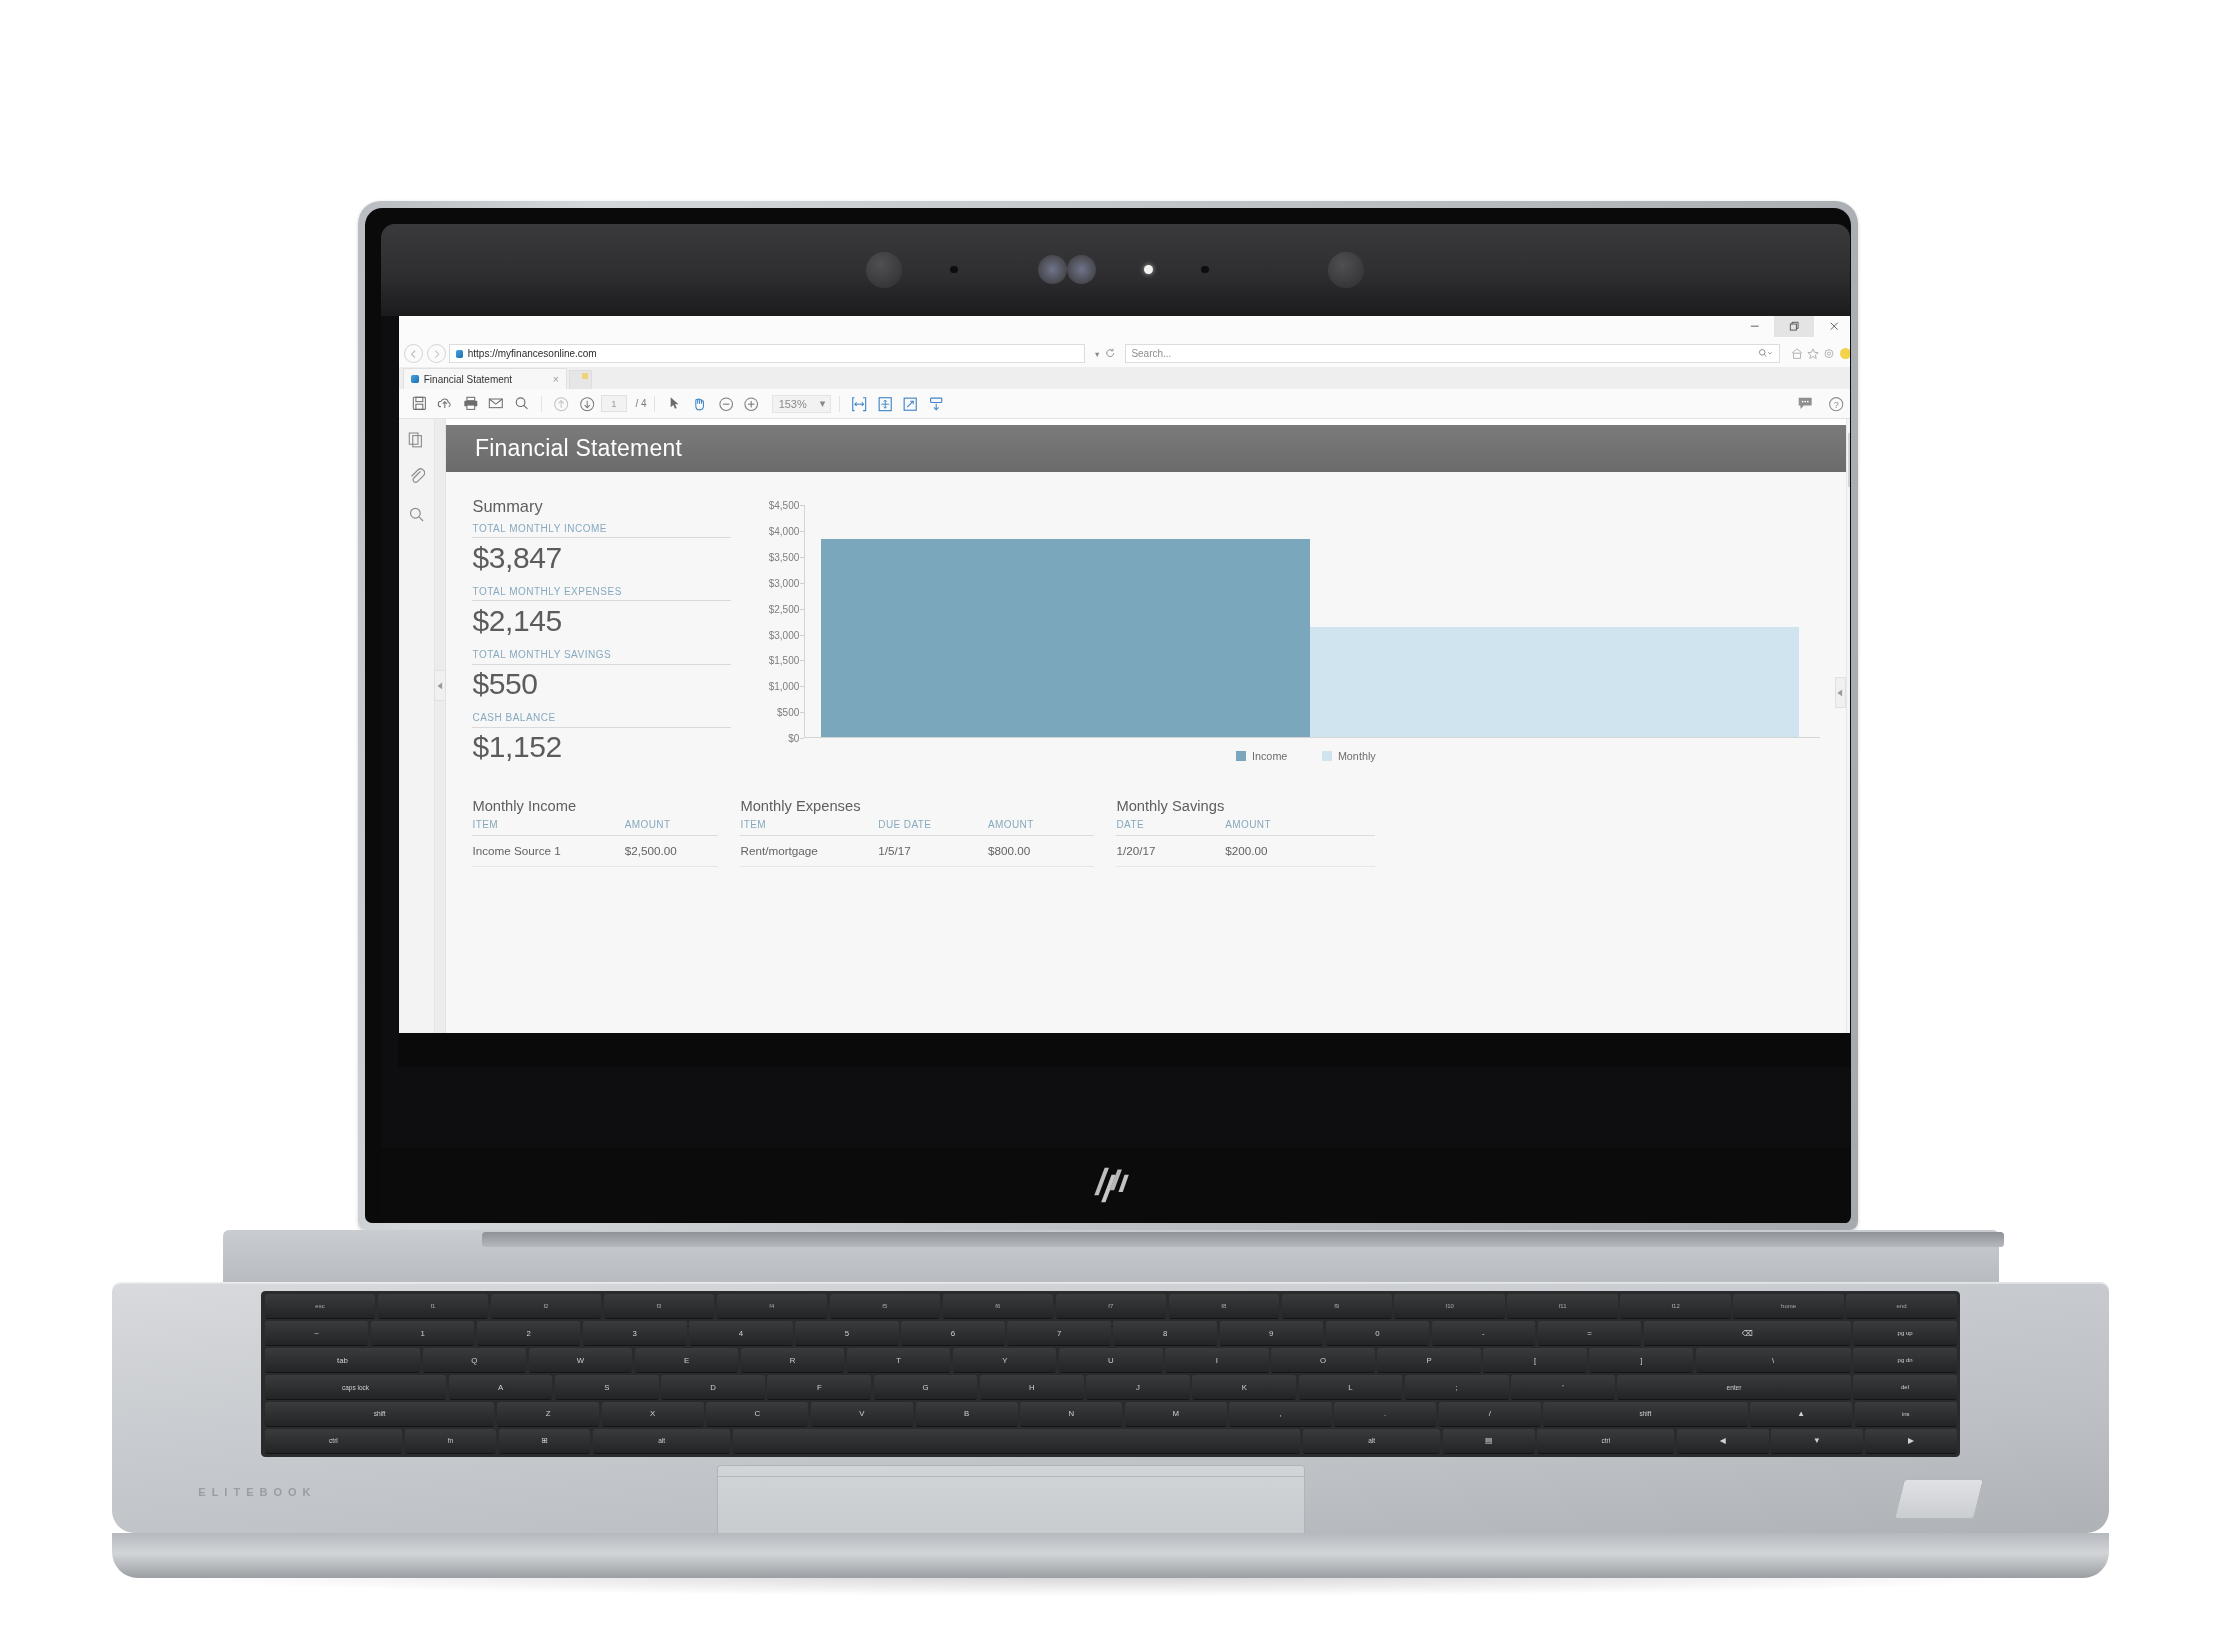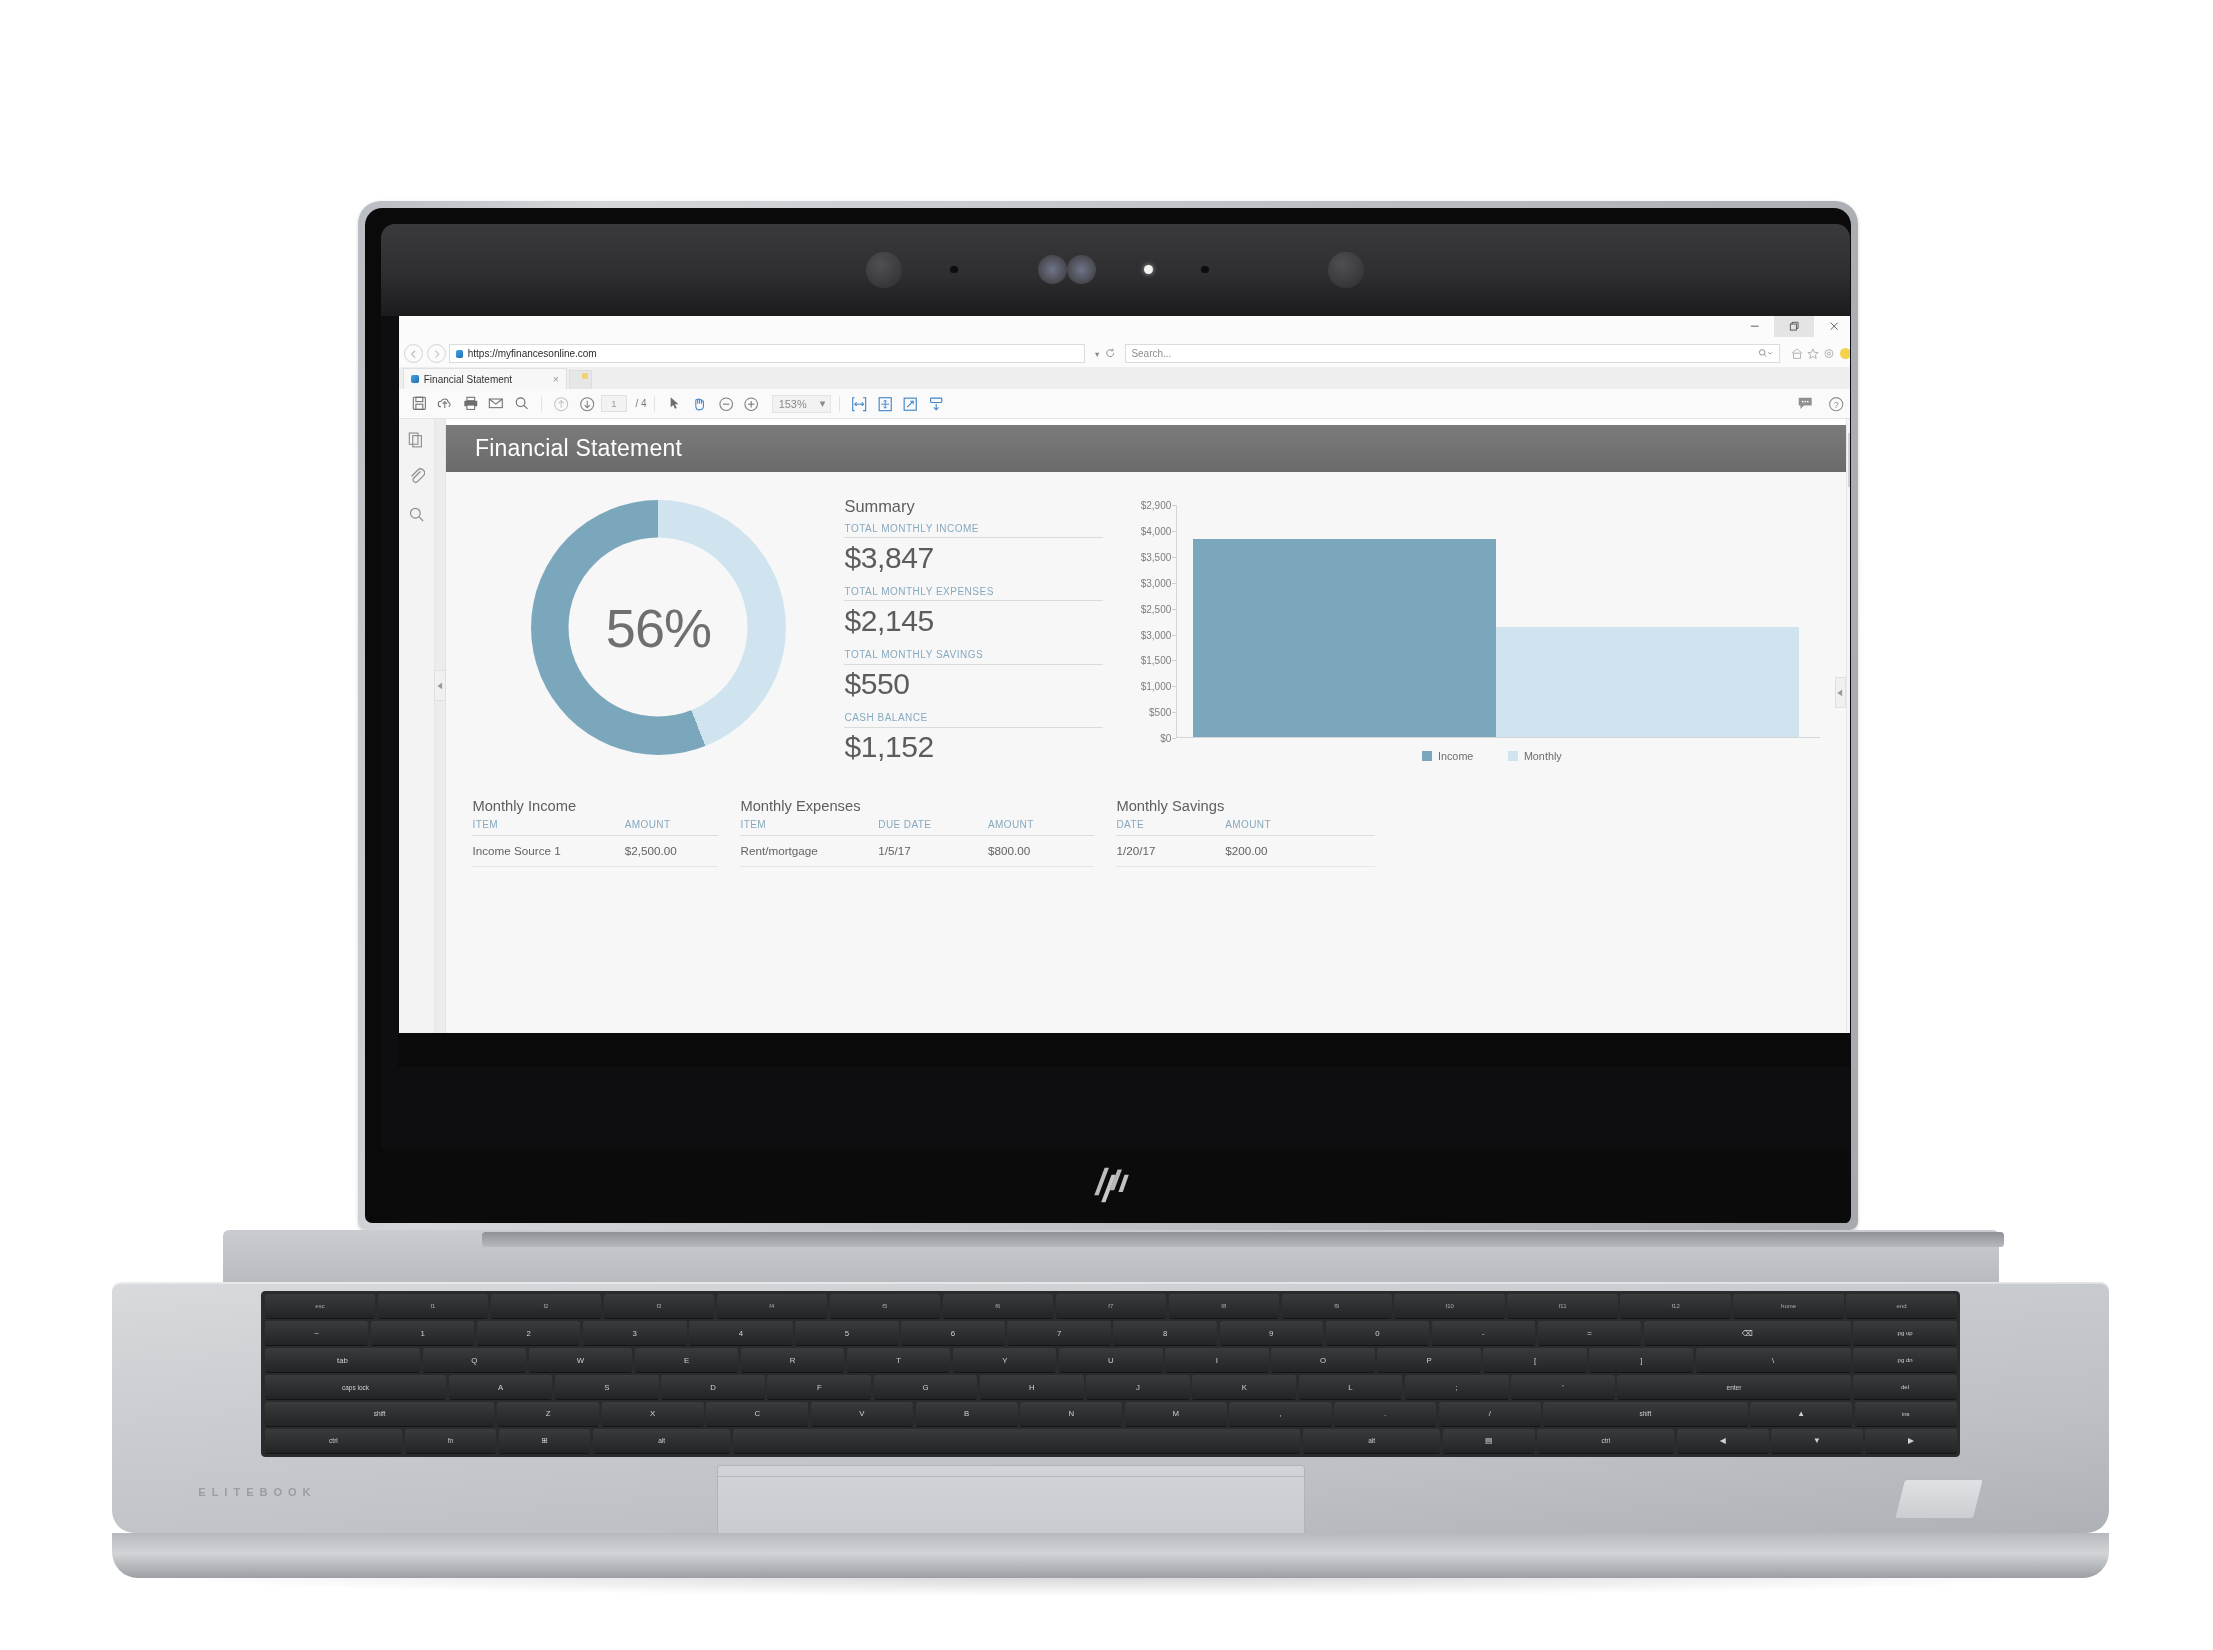--- a/index.html
+++ b/index.html
@@ -554,27 +554,20 @@
                 <div class="docarea">
                   <div class="page">
 
                     <div class="doc-header">
                       <div class="doc-title">Financial Statement</div>
                     </div>
 
                     <div class="doc-content">
                       <div class="toprow">
 
-                        <div class="donut-wrap">
-                          <div class="donut" id="donut" style="background: conic-gradient(rgb(207, 228, 239) 0deg, rgb(207, 228, 239) 158.4deg, rgb(123, 167, 189) 158.4deg, rgb(123, 167, 189) 360deg); border-radius: 50%;">
-                            <div class="hole">
-                              <span class="donut-label">56%</span>
-                            </div>
-                          </div>
-                        </div>
 
                         <div class="summary">
                           <h2>Summary</h2>
 
                           <div class="kpi">
                             <div class="kpi-label">TOTAL MONTHLY INCOME</div>
                             <div class="kpi-value">$3,847</div>
                           </div>
                           <div class="kpi">
                             <div class="kpi-label">TOTAL MONTHLY EXPENSES</div>
@@ -604,21 +597,21 @@
                                 <div class="ytick" style="top: 55.5556%;">$3,000</div>
                                 <div class="ytickmark" style="top: 55.5556%;"></div>
                                 <div class="ytick" style="top: 44.4444%;">$2,500</div>
                                 <div class="ytickmark" style="top: 44.4444%;"></div>
                                 <div class="ytick" style="top: 33.3333%;">$3,000</div>
                                 <div class="ytickmark" style="top: 33.3333%;"></div>
                                 <div class="ytick" style="top: 22.2222%;">$3,500</div>
                                 <div class="ytickmark" style="top: 22.2222%;"></div>
                                 <div class="ytick" style="top: 11.1111%;">$4,000</div>
                                 <div class="ytickmark" style="top: 11.1111%;"></div>
-                                <div class="ytick" style="top: 0%;">$2,900</div>
+                                <div class="ytick" style="top: 0%;">$4,500</div>
                                 <div class="ytickmark" style="top: 0%;"></div>
                               </div>
                             <div class="plotarea">
                               <div class="bars" id="bars">
                                   <div class="bar" style="height: 85.4889%; background: rgb(123, 167, 189);"></div>
                                   <div class="bar" style="height: 47.6667%; background: rgb(207, 228, 239);"></div>
                                 </div>
                             </div>
                           </div>
                           <div class="legend" id="legend">

